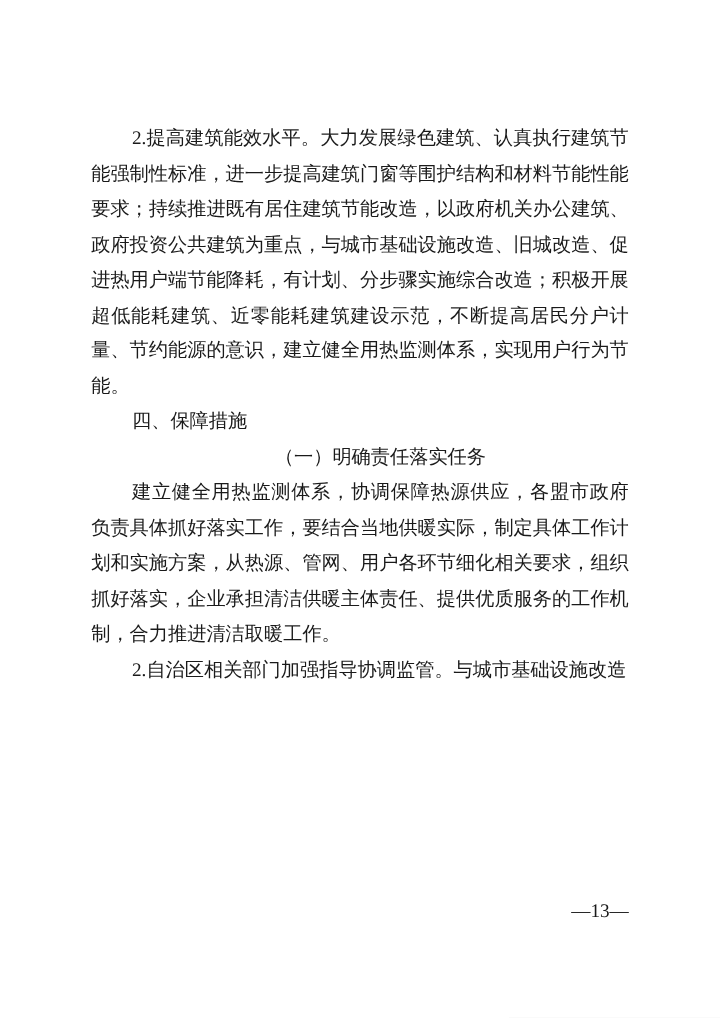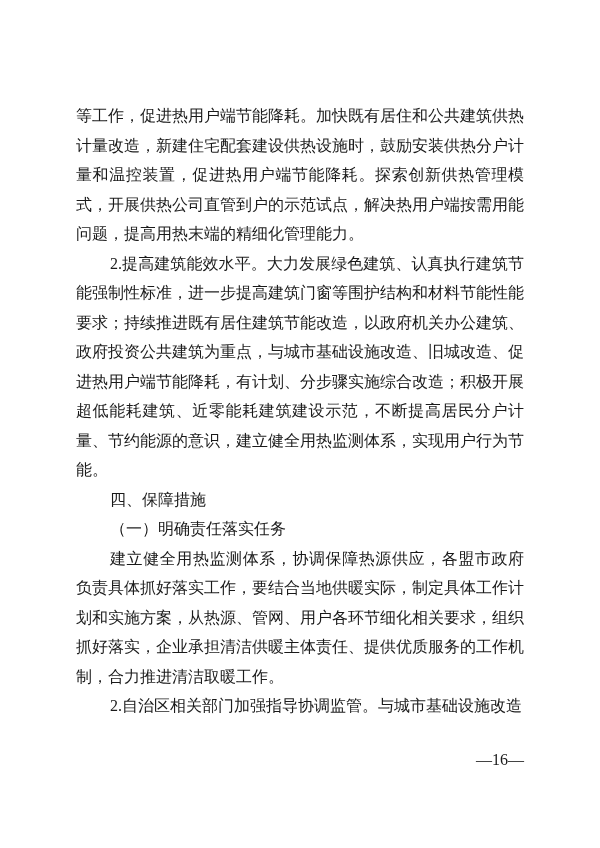--- a/index.html
+++ b/index.html
@@ -39,21 +39,21 @@
   .para.indent {
     text-indent: 34px;
   }
   .para.heading-section {
     font-family: "Liberation Sans", "DejaVu Sans", sans-serif;
     font-weight: 400;
     text-align: left;
   }
   .para.heading-sub {
     font-weight: bold;
-    text-align: left;
+    text-align: center;
   }
   .seg.bold {
     font-weight: normal;
   }
   .footer {
     position: absolute;
     left: 76px;
     top: 749px;
     width: 448px;
     text-align: right;
@@ -63,23 +63,22 @@
     color: #1a1a1a;
     letter-spacing: 0px;
     line-height: 22px;
   }
 </style>
 </head>
 <body>
 
 <div class="page">
   <div class="content" id="content">
-      <p class="para body"><span class="seg">等工作，促进热用户端节能降耗。加快既有居住和公共建筑供热计量改造，新建住宅配套建设供热设施时，鼓励安装供热分户计量和温控装置，促进热用户端节能降耗。探索创新供热管理模式，开展供热公司直管到户的示范试点，解决热用户端按需用能问题，提高用热末端的精细化管理能力。</span></p>
       <p class="para body indent"><span class="seg bold">2.提高建筑能效水平。</span><span class="seg">大力发展绿色建筑、认真执行建筑节能强制性标准，进一步提高建筑门窗等围护结构和材料节能性能要求；持续推进既有居住建筑节能改造，以政府机关办公建筑、政府投资公共建筑为重点，与城市基础设施改造、旧城改造、促进热用户端节能降耗，有计划、分步骤实施综合改造；积极开展超低能耗建筑、近零能耗建筑建设示范，不断提高居民分户计量、节约能源的意识，建立健全用热监测体系，实现用户行为节能。</span></p>
       <p class="para heading-section indent"><span class="seg">四、保障措施</span></p>
       <p class="para heading-sub indent"><span class="seg bold">（一）明确责任落实任务</span></p>
       <p class="para body indent"><span class="seg">建立健全用热监测体系，协调保障热源供应，各盟市政府负责具体抓好落实工作，要结合当地供暖实际，制定具体工作计划和实施方案，从热源、管网、用户各环节细化相关要求，组织抓好落实，企业承担清洁供暖主体责任、提供优质服务的工作机制，合力推进清洁取暖工作。</span></p>
       <p class="para body indent"><span class="seg bold">2.自治区相关部门加强指导协调监管。</span><span class="seg">与城市基础设施改造</span></p>
     </div>
   <div class="footer">
-    <span class="page-num">—16—</span>
+    <span class="page-num">—13—</span>
   </div>
 </div>
 
 </body></html>

